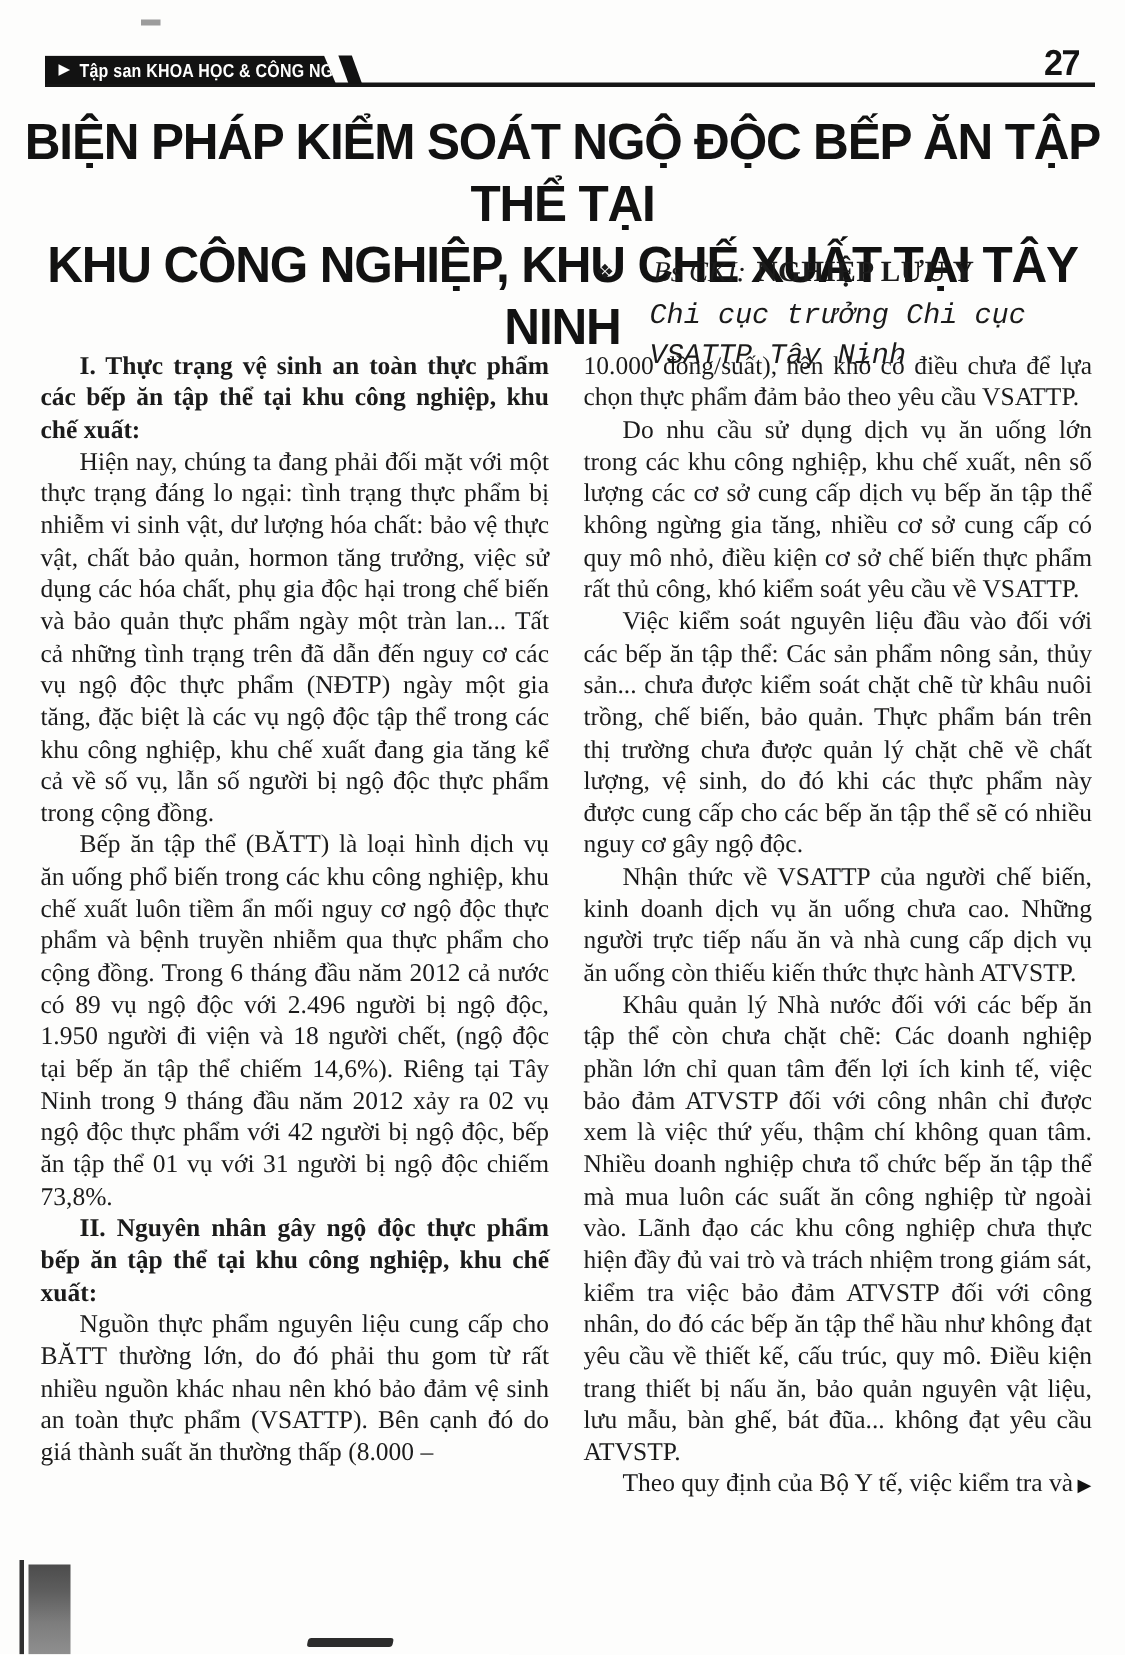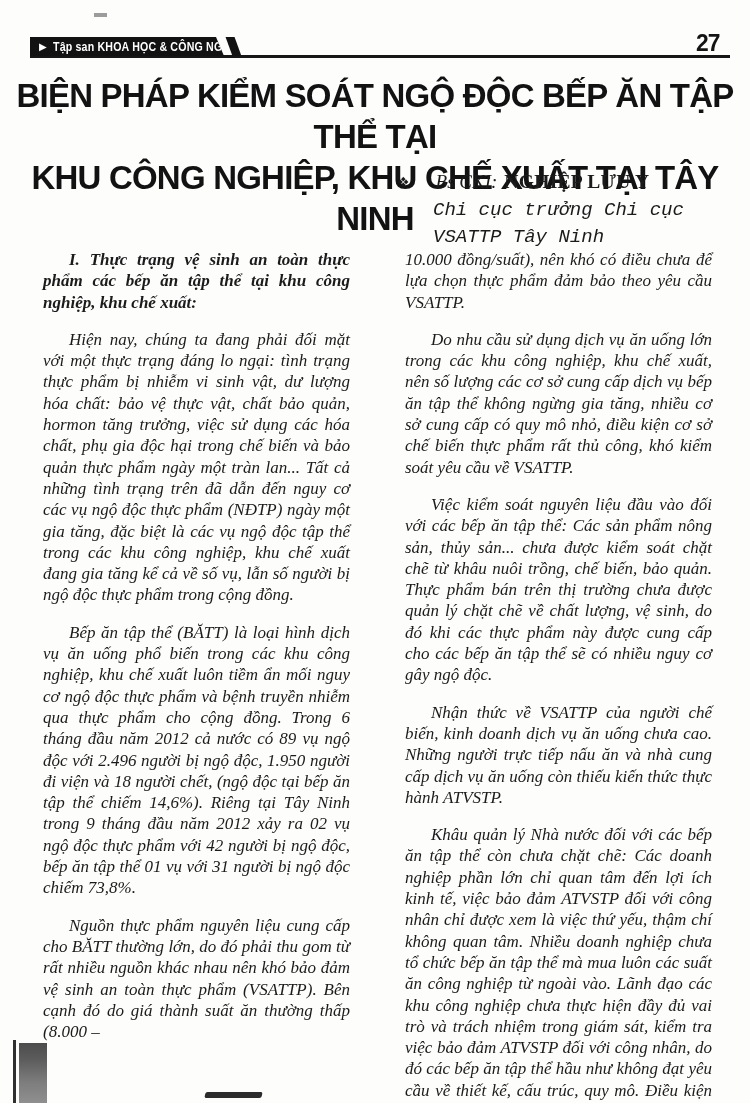--- a/index.html
+++ b/index.html
@@ -67,21 +67,21 @@
   .author .a-name{font-weight:bold;letter-spacing:0.3px;font-size:19.5px;}
   .author .author-line2{font-style:italic;margin-left:36px;font-family:Liberation Mono, monospace;}
   
   .body-columns{
     position:absolute;left:27px;top:233px;width:701px;
     display:flex;gap:23px;
     font-size:17px;line-height:21.3px;text-align:justify;
     color:#1b1b1b;
   }
   .col{width:339px;}
-  .col p{margin:16px;text-indent:26px;font-style:italic;}
+  .col p{margin:0;text-indent:26px;}
   .col p.no-indent{text-indent:0;}
   .col p.heading{font-weight:bold;}
   .cont-arrow{
     font-family:"DejaVu Sans", sans-serif;
     font-size:12px;margin-left:3px;color:#111;
   }
   
   .artifact{position:absolute;}
   .artifact-dash{left:94px;top:13px;width:13px;height:4px;background:#9c9c9c;}
   .artifact-line{left:13px;top:1040px;width:3px;height:63px;background:#303030;}
@@ -119,20 +119,21 @@
       <span class="bullet">❖</span><span class="a-prefix">Bs CKI:</span><span class="a-name">NGHIỆP LƯU Y</span>
     </div>
     <div class="author-line2">Chi cục trưởng Chi cục VSATTP Tây Ninh</div>
   </div>
 
   <main class="body-columns">
     <div class="col">
         <p class="heading">I. Thực trạng vệ sinh an toàn thực phẩm các bếp ăn tập thể tại khu công nghiệp, khu chế xuất:</p>
         <p class="para">Hiện nay, chúng ta đang phải đối mặt với một thực trạng đáng lo ngại: tình trạng thực phẩm bị nhiễm vi sinh vật, dư lượng hóa chất: bảo vệ thực vật, chất bảo quản, hormon tăng trưởng, việc sử dụng các hóa chất, phụ gia độc hại trong chế biến và bảo quản thực phẩm ngày một tràn lan... Tất cả những tình trạng trên đã dẫn đến nguy cơ các vụ ngộ độc thực phẩm (NĐTP) ngày một gia tăng, đặc biệt là các vụ ngộ độc tập thể trong các khu công nghiệp, khu chế xuất đang gia tăng kể cả về số vụ, lẫn số người bị ngộ độc thực phẩm trong cộng đồng.</p>
         <p class="para">Bếp ăn tập thể (BĂTT) là loại hình dịch vụ ăn uống phổ biến trong các khu công nghiệp, khu chế xuất luôn tiềm ẩn mối nguy cơ ngộ độc thực phẩm và bệnh truyền nhiễm qua thực phẩm cho cộng đồng. Trong 6 tháng đầu năm 2012 cả nước có 89 vụ ngộ độc với 2.496 người bị ngộ độc, 1.950 người đi viện và 18 người chết, (ngộ độc tại bếp ăn tập thể chiếm 14,6%). Riêng tại Tây Ninh trong 9 tháng đầu năm 2012 xảy ra 02 vụ ngộ độc thực phẩm với 42 người bị ngộ độc, bếp ăn tập thể 01 vụ với 31 người bị ngộ độc chiếm 73,8%.</p>
+        <p class="heading">II. Nguyên nhân gây ngộ độc thực phẩm bếp ăn tập thể tại khu công nghiệp, khu chế xuất:</p>
         <p class="para">Nguồn thực phẩm nguyên liệu cung cấp cho BĂTT thường lớn, do đó phải thu gom từ rất nhiều nguồn khác nhau nên khó bảo đảm vệ sinh an toàn thực phẩm (VSATTP). Bên cạnh đó do giá thành suất ăn thường thấp (8.000 –</p>
       </div>
     <div class="col">
         <p class="para no-indent">10.000 đồng/suất), nên khó có điều chưa để lựa chọn thực phẩm đảm bảo theo yêu cầu VSATTP.</p>
         <p class="para">Do nhu cầu sử dụng dịch vụ ăn uống lớn trong các khu công nghiệp, khu chế xuất, nên số lượng các cơ sở cung cấp dịch vụ bếp ăn tập thể không ngừng gia tăng, nhiều cơ sở cung cấp có quy mô nhỏ, điều kiện cơ sở chế biến thực phẩm rất thủ công, khó kiểm soát yêu cầu về VSATTP.</p>
         <p class="para">Việc kiểm soát nguyên liệu đầu vào đối với các bếp ăn tập thể: Các sản phẩm nông sản, thủy sản... chưa được kiểm soát chặt chẽ từ khâu nuôi trồng, chế biến, bảo quản. Thực phẩm bán trên thị trường chưa được quản lý chặt chẽ về chất lượng, vệ sinh, do đó khi các thực phẩm này được cung cấp cho các bếp ăn tập thể sẽ có nhiều nguy cơ gây ngộ độc.</p>
         <p class="para">Nhận thức về VSATTP của người chế biến, kinh doanh dịch vụ ăn uống chưa cao. Những người trực tiếp nấu ăn và nhà cung cấp dịch vụ ăn uống còn thiếu kiến thức thực hành ATVSTP.</p>
         <p class="para">Khâu quản lý Nhà nước đối với các bếp ăn tập thể còn chưa chặt chẽ: Các doanh nghiệp phần lớn chỉ quan tâm đến lợi ích kinh tế, việc bảo đảm ATVSTP đối với công nhân chỉ được xem là việc thứ yếu, thậm chí không quan tâm. Nhiều doanh nghiệp chưa tổ chức bếp ăn tập thể mà mua luôn các suất ăn công nghiệp từ ngoài vào. Lãnh đạo các khu công nghiệp chưa thực hiện đầy đủ vai trò và trách nhiệm trong giám sát, kiểm tra việc bảo đảm ATVSTP đối với công nhân, do đó các bếp ăn tập thể hầu như không đạt yêu cầu về thiết kế, cấu trúc, quy mô. Điều kiện trang thiết bị nấu ăn, bảo quản nguyên vật liệu, lưu mẫu, bàn ghế, bát đũa... không đạt yêu cầu ATVSTP.</p>
         <p class="para">Theo quy định của Bộ Y tế, việc kiểm tra và<span class="cont-arrow">▶</span></p>
       </div>

